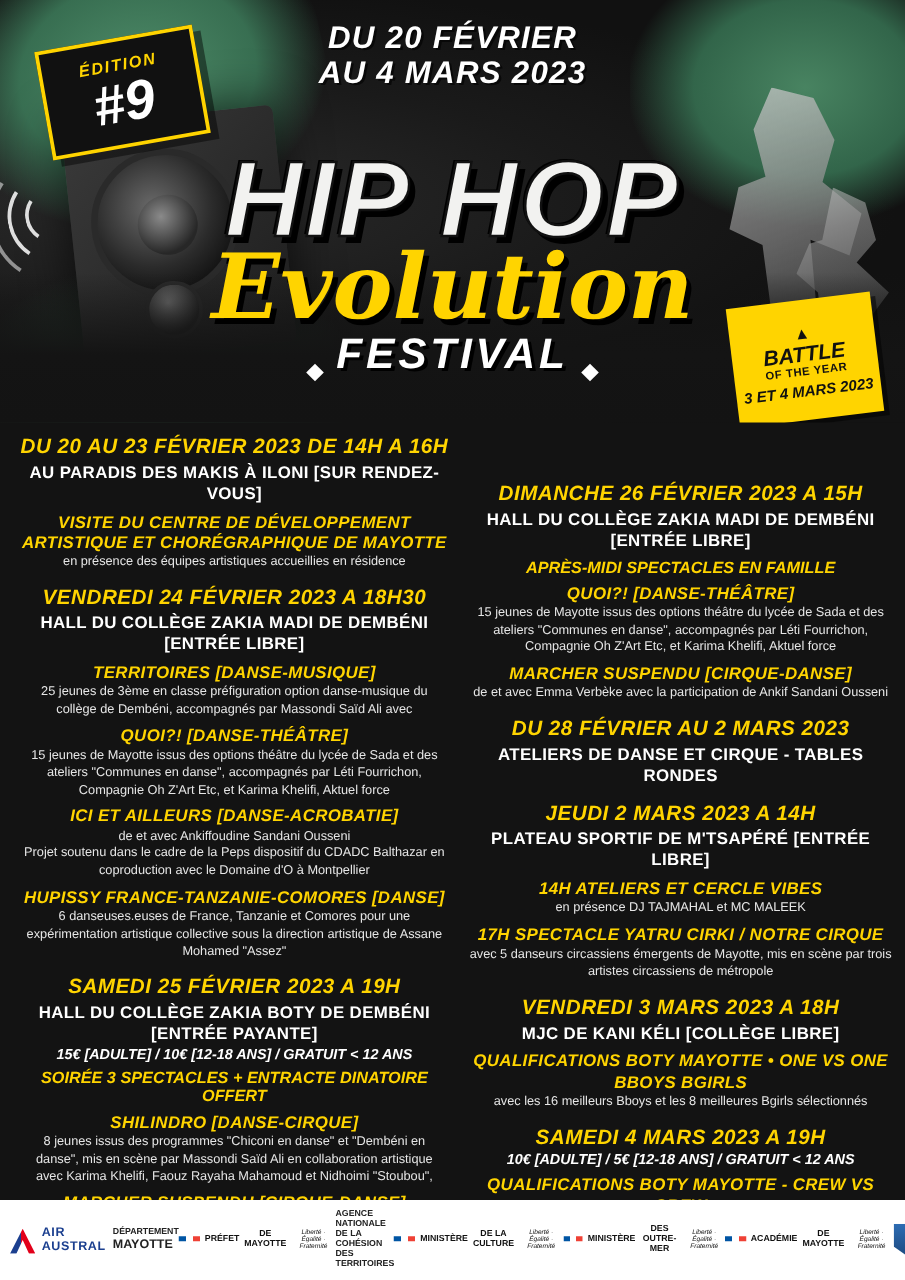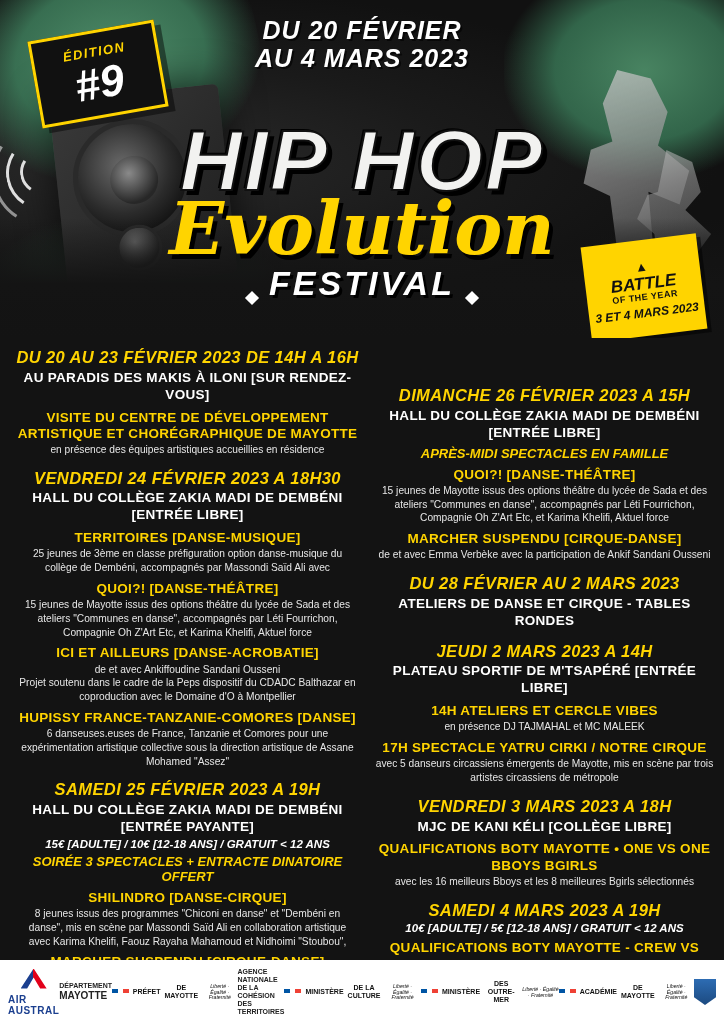--- a/index.html
+++ b/index.html
@@ -183,42 +183,42 @@
     letter-spacing:.4px; line-height:1.2;
   }
   .h-place {
     color:#ffffff; font-size:13.5px; font-weight:bold; 
     letter-spacing:.3px; margin-top:2px; line-height:1.25;
   }
   .price {
     color:#ffffff; font-size:11.5px; font-weight:bold; font-style:italic; margin-top:2px;
   }
   .show-title {
-    color:#ffd400; font-size:13.5px; font-weight:bold; 
+    color:#ffd400; font-size:13.5px; font-weight:bold; font-style:italic;
     margin-top:6px; letter-spacing:.3px; line-height:1.2;
   }
   .show-desc {
     color:#e6e6e6; font-size:10.2px; line-height:1.35; margin-top:1px;
     padding:0 4px;
   }
   .subhead-y {
     color:#ffd400; font-size:13px; font-weight:bold; font-style:italic; margin-top:4px;
   }
 
   
   .footer {
     position:absolute; left:0; right:0; bottom:0; height:64px;
     background:#ffffff;
     display:flex; align-items:center; justify-content:space-around;
     padding:0 8px;
   }
   .logo { display:flex; align-items:center; gap:4px; color:#1b1b1b; }
   .logo .lg-txt { font-size:7px; line-height:1.15; font-weight:bold; color:#222; text-align:left;}
   .logo .lg-txt .big { font-size:10px; }
-  .air-austral { display:flex; align-items:center; gap:5px;flex-direction:column; }
+  .air-austral { display:flex; align-items:flex-end; gap:5px; }
   .air-austral .mark {
     width:26px;height:20px;
     background:linear-gradient(90deg,#1b3f8f 0 45%, #e2001a 45% 100%);
     clip-path:polygon(50% 0,100% 100%,75% 100%,50% 45%,25% 100%,0 100%);
   }
   .air-austral .aa-name { font-size:10px; font-weight:bold; color:#1b3f8f; letter-spacing:.5px;}
   .fr-logo { text-align:center; color:#111; }
   .fr-logo .flag {
     width:30px;height:4px;margin:0 auto 2px auto;
     background:linear-gradient(90deg,#0055a4 0 33%, #fff 33% 66%, #ef4135 66% 100%);
@@ -305,21 +305,21 @@
       <div class="show-title">ICI ET AILLEURS [DANSE-ACROBATIE]</div>
       <div class="show-desc" style="white-space:pre-line;">de et avec Ankiffoudine Sandani Ousseni
 Projet soutenu dans le cadre de la Peps dispositif du CDADC Balthazar en coproduction avec le Domaine d'O à Montpellier</div>
 
       <div class="show-title">HUPISSY FRANCE-TANZANIE-COMORES [DANSE]</div>
       <div class="show-desc">6 danseuses.euses de France, Tanzanie et Comores pour une expérimentation artistique collective sous la direction artistique de Assane Mohamed "Assez"</div>
     </div>
 
     <div class="blk">
       <div class="h-date">SAMEDI 25 FÉVRIER 2023 A 19H</div>
-      <div class="h-place">HALL DU COLLÈGE ZAKIA MADI DE DEMBÉNI [ENTRÉE PAYANTE]</div>
+      <div class="h-place">HALL DU COLLÈGE ZAKIA BOTY DE DEMBÉNI [ENTRÉE PAYANTE]</div>
       <div class="price">15€ [ADULTE] / 10€ [12-18 ANS] / GRATUIT &lt; 12 ANS</div>
       <div class="subhead-y">SOIRÉE 3 SPECTACLES + ENTRACTE DINATOIRE OFFERT</div>
 
       <div class="show-title">SHILINDRO [DANSE-CIRQUE]</div>
       <div class="show-desc">8 jeunes issus des programmes "Chiconi en danse" et "Dembéni en danse", mis en scène par Massondi Saïd Ali en collaboration artistique avec Karima Khelifi, Faouz Rayaha Mahamoud et Nidhoimi "Stoubou",</div>
 
       <div class="show-title">MARCHER SUSPENDU [CIRQUE-DANSE]</div>
       <div class="show-desc">de et avec Emma Verbèke avec la participation de Ankif Sandani Ousseni</div>
 
       <div class="show-title">WALÉ [DANSE]</div>

